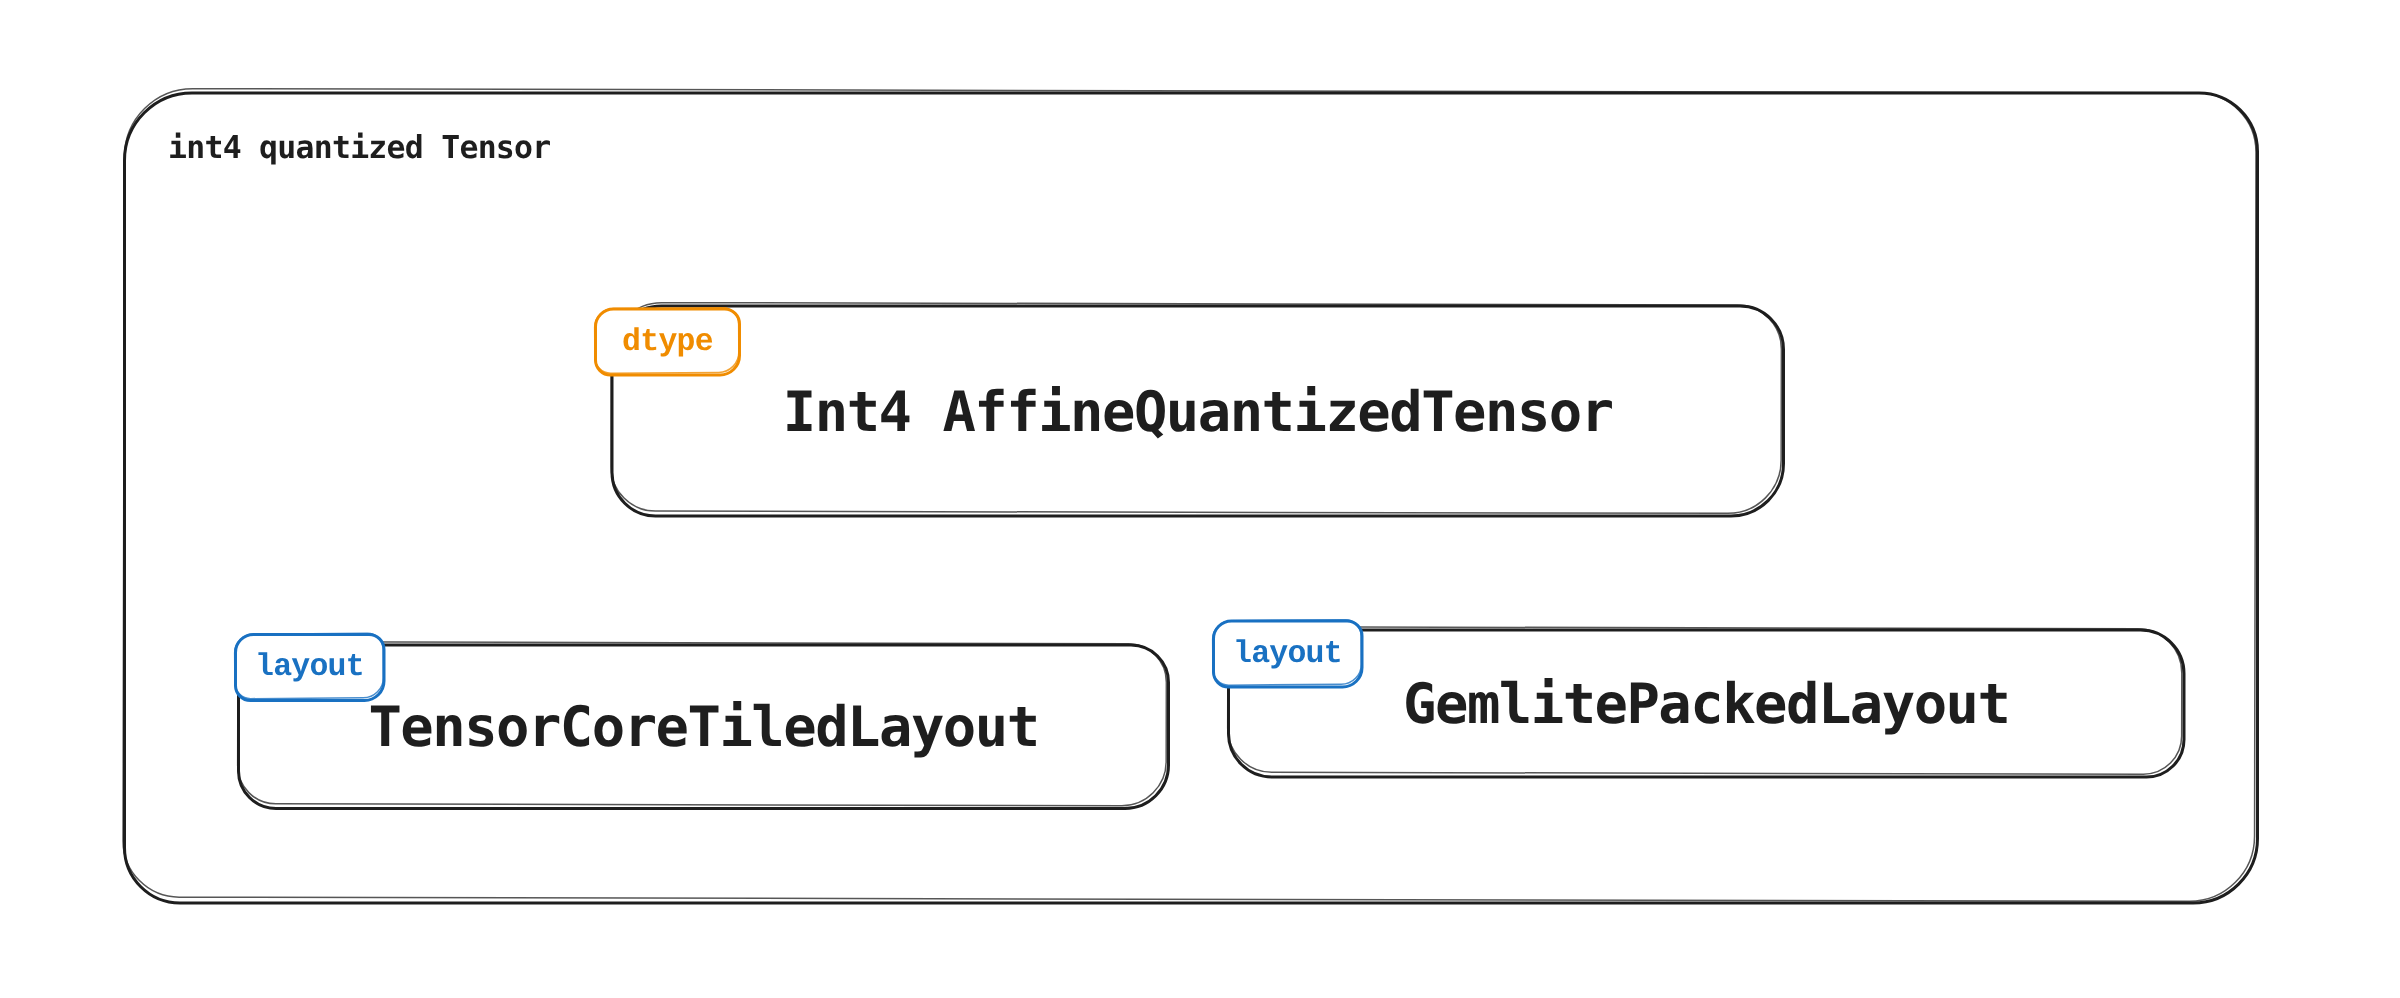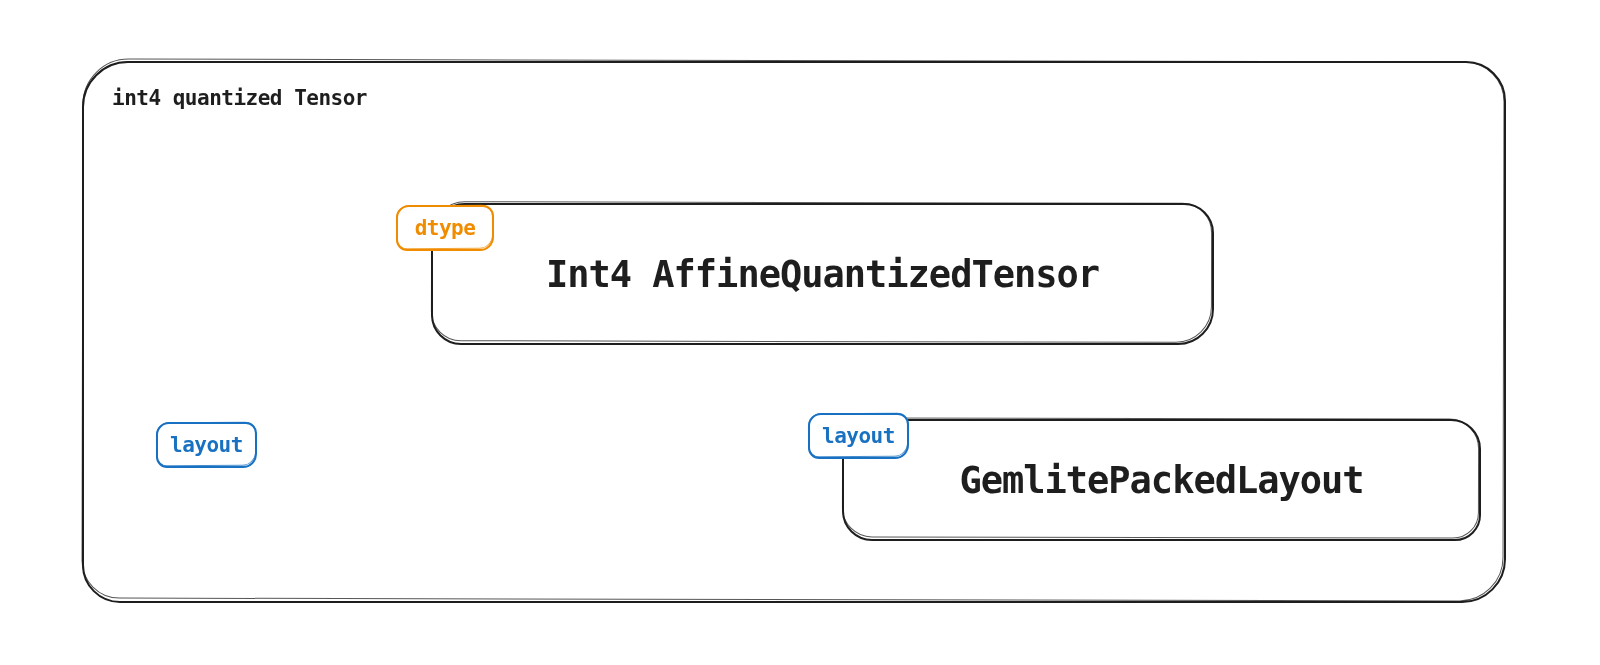--- a/index.html
+++ b/index.html
@@ -71,21 +71,21 @@
   .bl-box {
     left: 158px; top: 429px;
     width: 622px; height: 111px;
     border-radius: 28px 26px 30px 26px;
     display: flex;
     align-items: center;
     justify-content: center;
   }
   .br-box {
     left: 818px; top: 419px;
-    width: 639px; height: 122px;
+    width: 639px; height: 100px;
     border-radius: 26px 30px 26px 30px;
     display: flex;
     align-items: center;
     justify-content: center;
   }
 
   
   .tag {
     position: absolute;
     height: 46px;
@@ -93,20 +93,21 @@
     padding: 0 12px;
     background: var(--bg);
     border-radius: 13px 11px 14px 11px;
     display: flex;
     align-items: center;
     justify-content: center;
     font-size: 21px;
     font-weight: 700;
     letter-spacing: -0.5px;
     z-index: 3;
+    font-family: Liberation Mono, monospace;
   }
   .tag::before {
     content: "";
     position: absolute;
     inset: -2px -1px 0 -2px;
     border: 1.2px solid;
     border-color: inherit;
     border-radius: inherit;
     transform: rotate(-0.4deg);
     opacity: 0.8;
@@ -120,36 +121,39 @@
   .tag-layout-left {
     left: 156px; top: 422px;
     border: 2px solid var(--blue);
     color: var(--blue);
   }
   .tag-layout-right {
     left: 808px; top: 413px;
     border: 2px solid var(--blue);
     color: var(--blue);
   }
-  .z2 { z-index: 2; margin-left: 24px; }
+  .z2 { z-index: 2; }
 </style>
 </head>
 <body>
 
 <div class="canvas">
 
   <div class="sketch-box outer-box">
     <div class="outer-label">int4 quantized Tensor</div>
   </div>
 
   <div class="sketch-box main-box z2">
     <span class="big-label">Int4 AffineQuantizedTensor</span>
   </div>
   <div class="tag tag-dtype">dtype</div>
 
+  <div class="sketch-box bl-box z2">
+    <span class="big-label">TensorCoreTiledLayout</span>
+  </div>
   <div class="tag tag-layout-left">layout</div>
 
   <div class="sketch-box br-box z2">
     <span class="big-label">GemlitePackedLayout</span>
   </div>
   <div class="tag tag-layout-right">layout</div>
 
 </div>
 
 </body></html>

